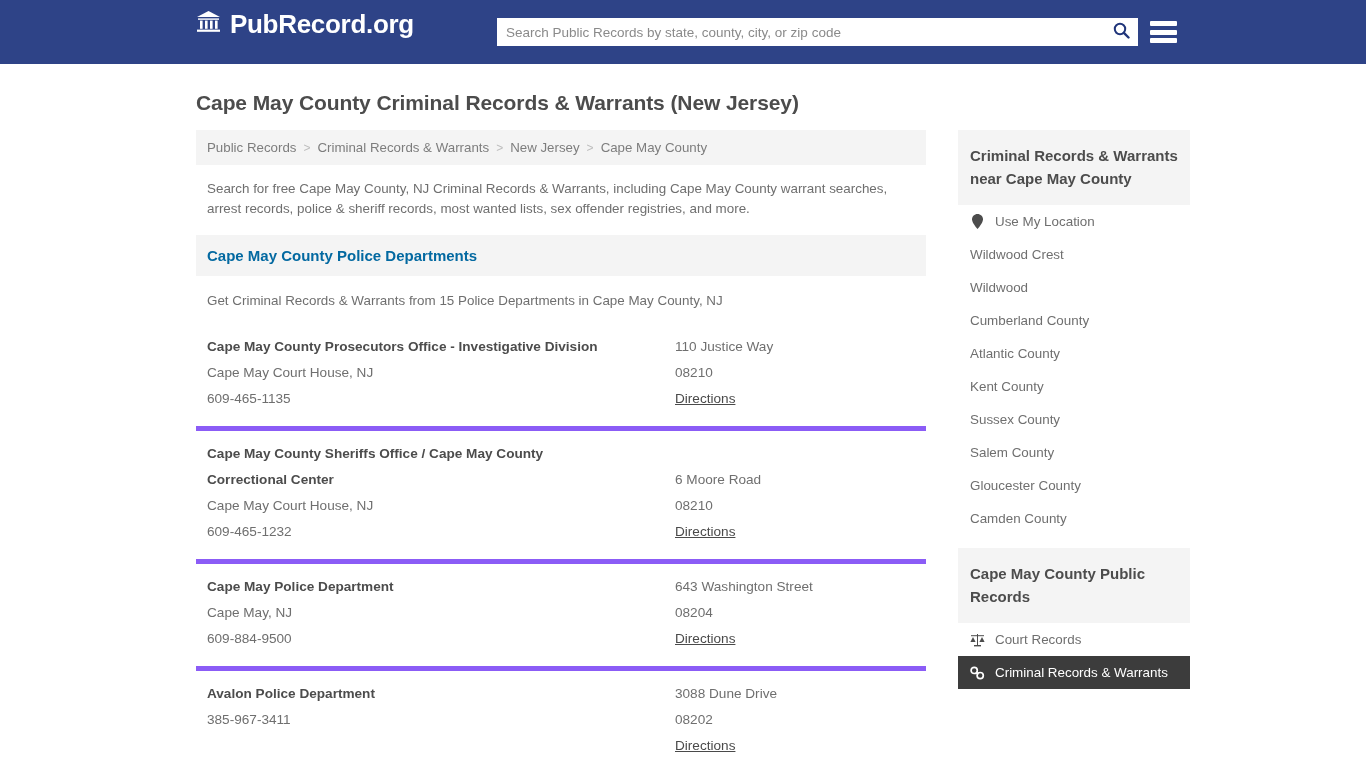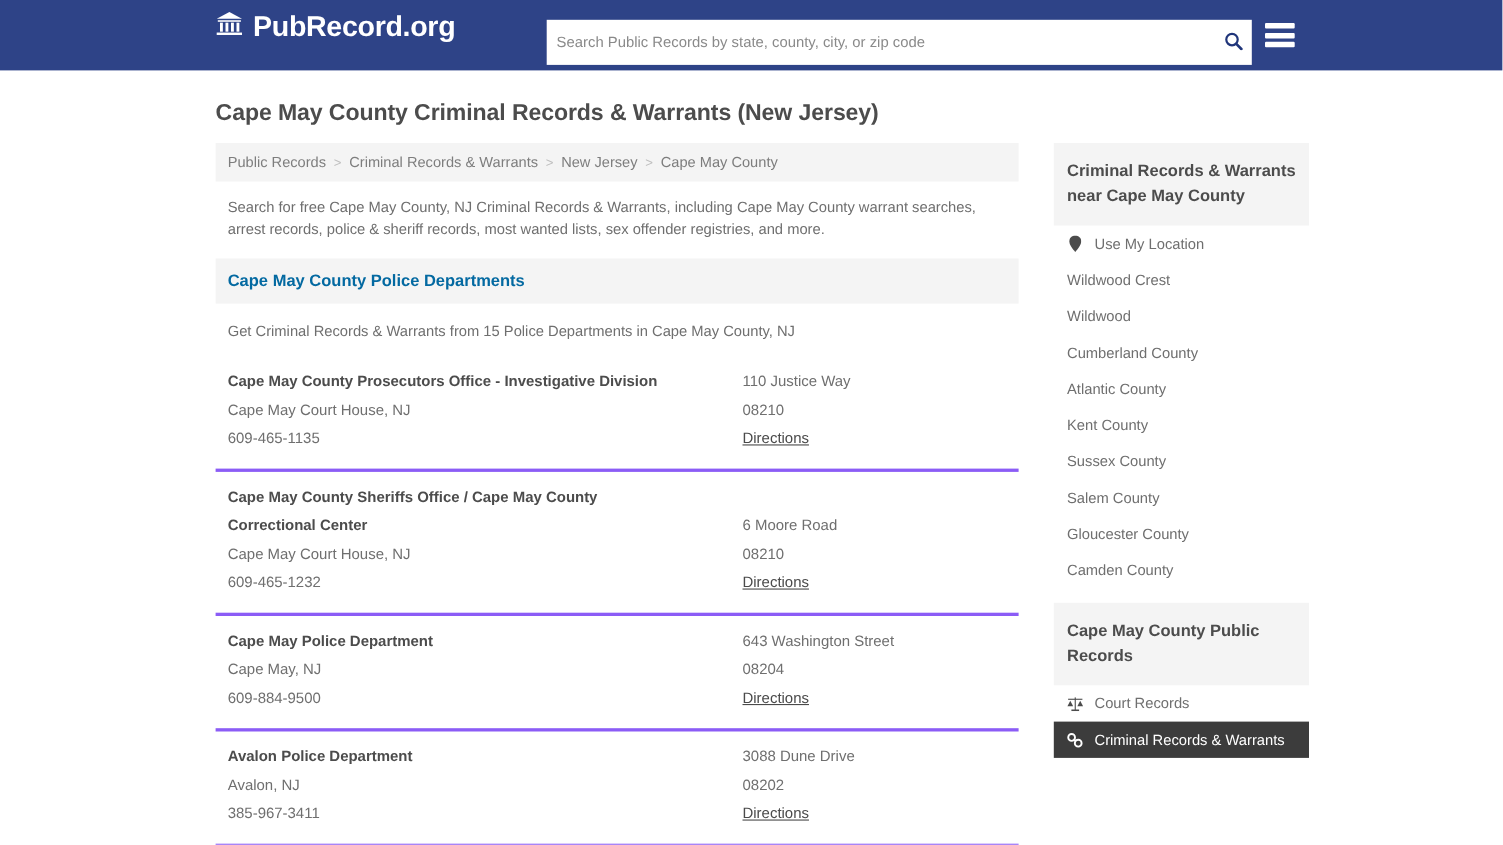--- a/index.html
+++ b/index.html
@@ -29,21 +29,21 @@
     font-weight: bold;
     letter-spacing: -0.3px;
     white-space: nowrap;
   }
   .brand-icon { display: block; }
   .search-wrap {
     position: absolute;
     left: 497px;
     top: 18px;
     width: 641px;
-    height: 41px;
+    height: 28px;
     background: #ffffff;
     display: flex;
     align-items: flex-start;
   }
   .search-input {
     flex: 1;
     border: 0;
     outline: none;
     height: 100%;
     padding: 0 8px 0 9px;
@@ -139,21 +139,21 @@
   .section-sub {
     font-size: 13.4px;
     color: #6f6f6f;
     padding: 17px 11px 16px 11px;
   }
 
   
   .listing {
     display: flex;
     padding: 10px 11px 14px 11px;
-    border-bottom: 3px solid #8b5cf6;
+    border-bottom: 5px solid #8b5cf6;
     font-size: 13.6px;
     line-height: 26px;
     justify-content: center;
   }
   .listing-left { width: 468px; flex: none; }
   .listing-right { flex: 1; }
   .org-name {
     font-weight: bold;
     color: #4c4c4c;
   }
@@ -307,21 +307,20 @@
           <div class="addr-zip">08204</div>
           <div>
             <span class="directions">Directions</span>
           </div>
         </div>
       </div>
 
       <div class="listing">
         <div class="listing-left">
           <div class="org-name">Avalon Police Department</div>
-          <div class="org-city">Avalon, NJ</div>
           <div class="org-phone">385-967-3411</div>
         </div>
         <div class="listing-right">
           <div class="addr-street">3088 Dune Drive</div>
           <div class="addr-zip">08202</div>
           <div>
             <span class="directions">Directions</span>
           </div>
         </div>
       </div>

